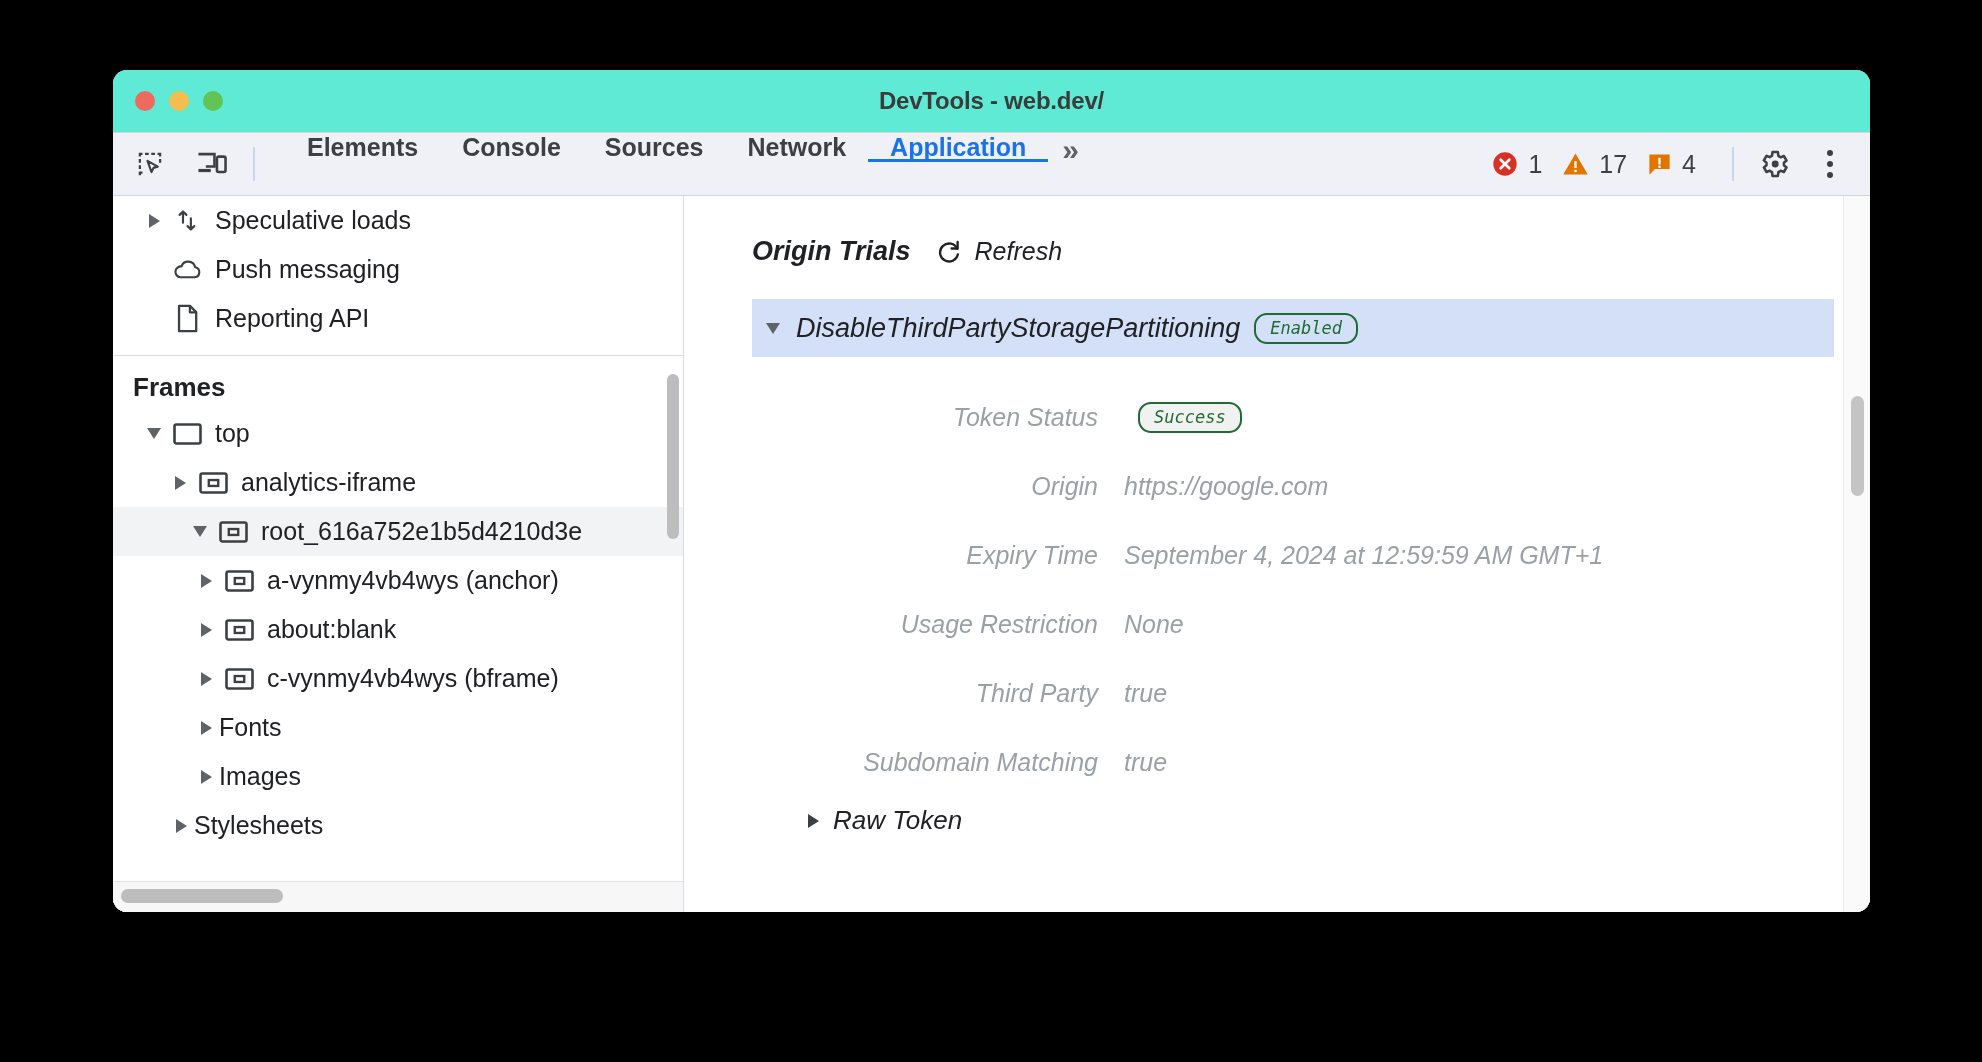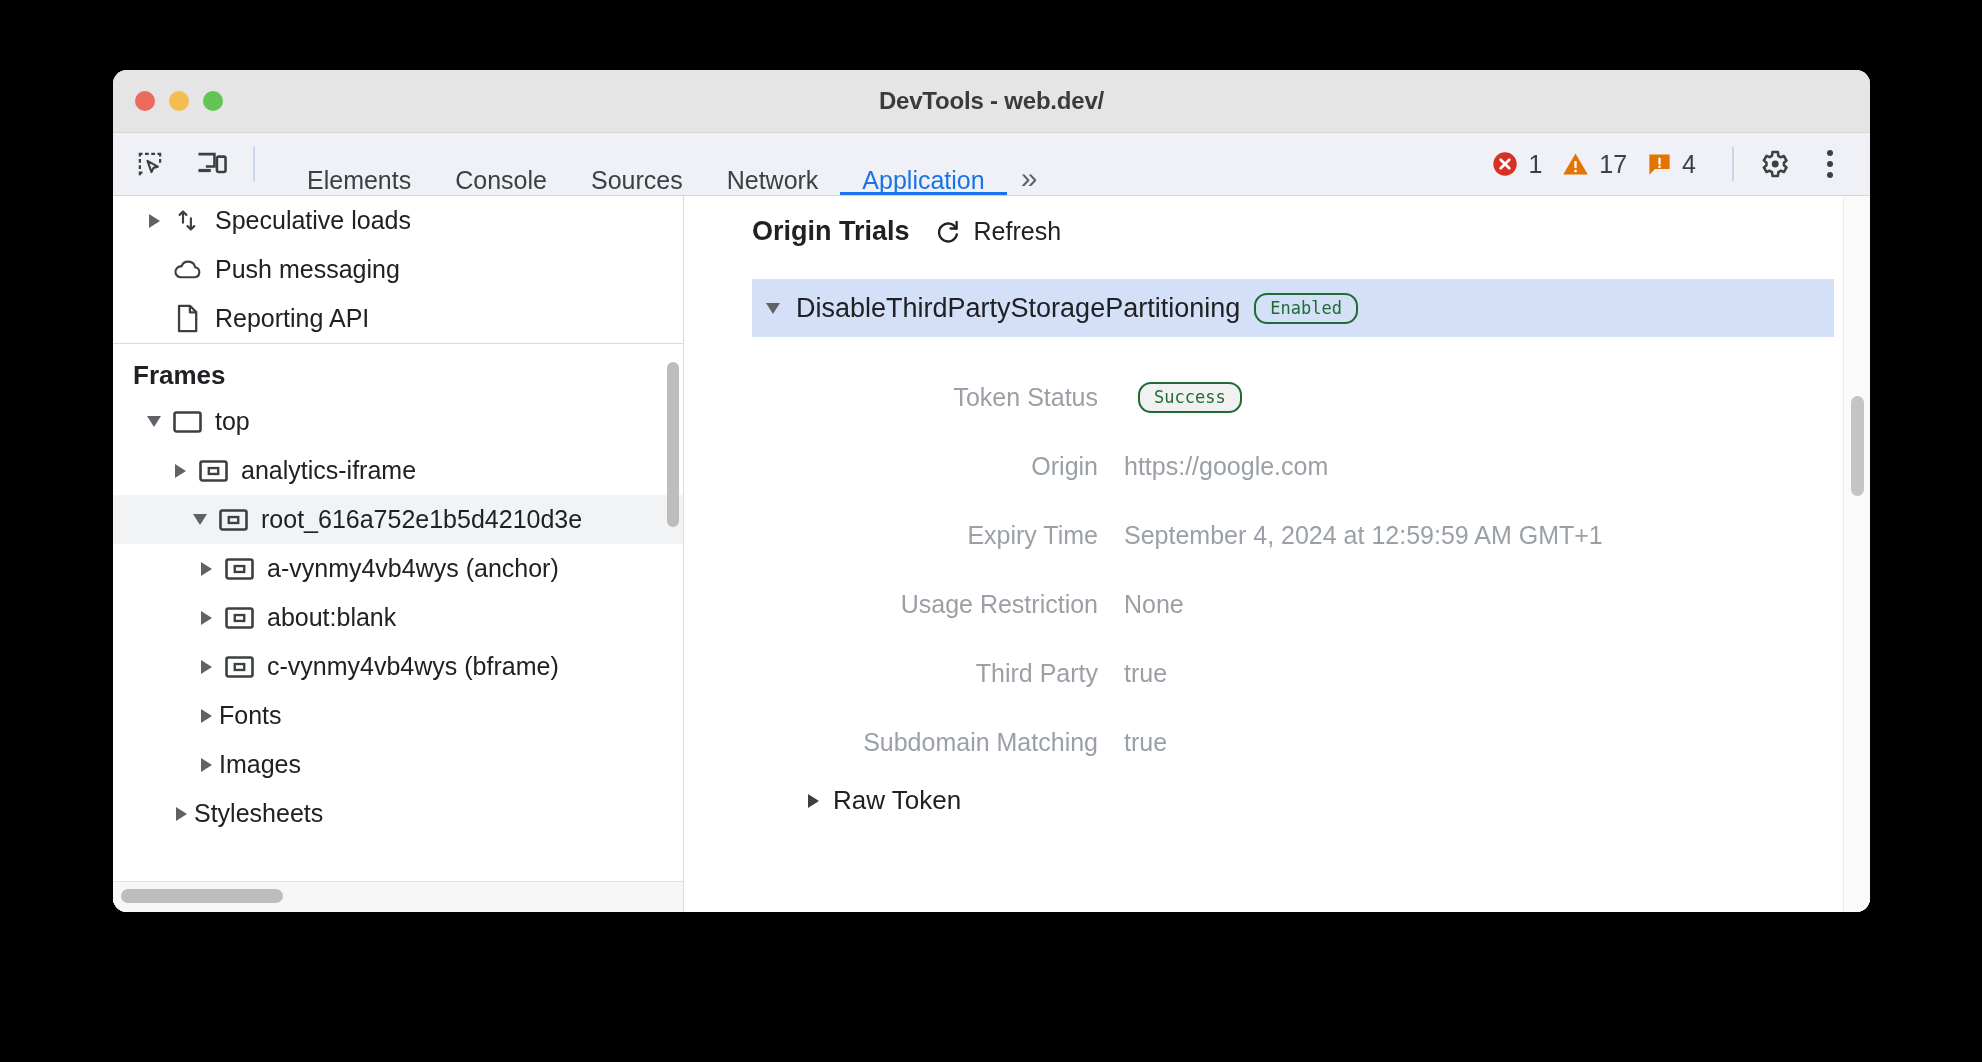--- a/index.html
+++ b/index.html
@@ -23,21 +23,21 @@
     box-shadow: 0 10px 40px rgba(0,0,0,0.55);
     overflow: hidden;
     display: flex;
     flex-direction: column;
   }
 
   
   .titlebar {
     height: 62px;
     flex: 0 0 62px;
-    background: #e5e5e5;
+    background: #5eead4;
     border-bottom: 1px solid #d8d6d4;
     position: relative;
     display: flex;
     align-items: center;
   }
   .traffic {
     position: absolute;
     left: 22px;
     top: 50%;
     transform: translateY(-50%);
@@ -86,22 +86,23 @@
   }
   .divider-v {
     width: 2px;
     height: 34px;
     background: #c9d4ee;
     align-self: center;
     margin: 0 6px;
   }
   .tabs {
     display: flex;
-    align-items: flex-end;
+    align-items: flex-start;
     margin-left: 14px;
+    font-weight: bold;
   }
   .tab {
     display: flex;
     align-items: center;
     padding: 0 22px;
     font-size: 25px;
     color: #3c4043;
     position: relative;
     white-space: nowrap;
   }
@@ -174,20 +175,21 @@
     border-right: 1px solid #d6dbe6;
     display: flex;
     flex-direction: column;
     position: relative;
     background: #ffffff;
     overflow: hidden;
   }
   .sidebar-top {
     flex: 0 0 auto;
     border-bottom: 1px solid #d6dbe6;
+    padding-bottom: 12px;
   }
   .sidebar-bottom {
     flex: 1 1 auto;
     position: relative;
     overflow: hidden;
   }
   .tree-row {
     height: 49px;
     display: flex;
     align-items: center;
@@ -251,21 +253,22 @@
   }
 
   
   .main {
     flex: 1 1 auto;
     position: relative;
     overflow: hidden;
     background: #ffffff;
   }
   .main-inner {
-    padding: 20px 0 0 68px;
+    padding: 40px 0 0 68px;
+    font-style: italic;
   }
   .panel-head {
     display: flex;
     align-items: center;
     gap: 24px;
     margin-bottom: 32px;
   }
   .panel-title {
     font-size: 27px;
     font-weight: bold;

